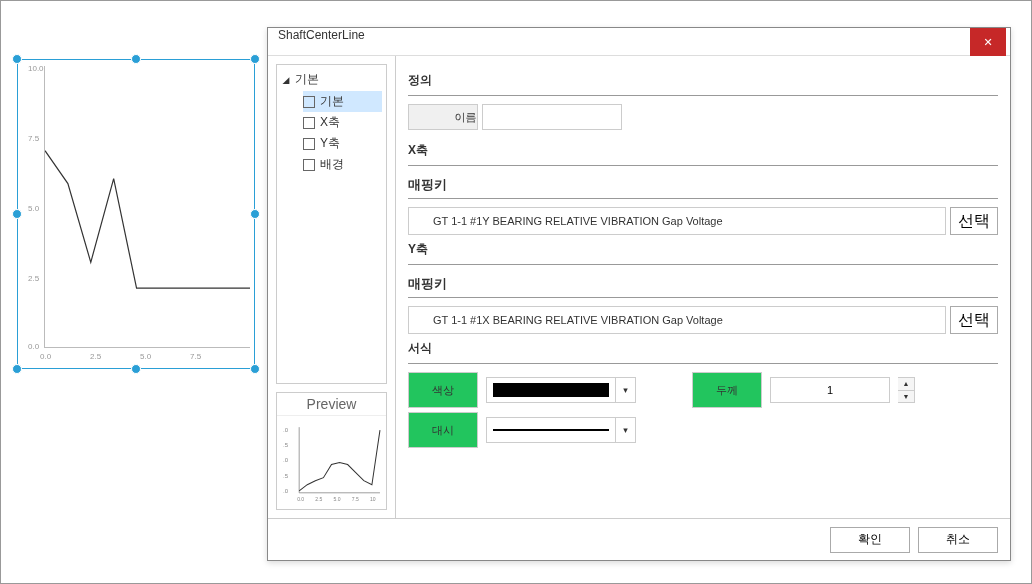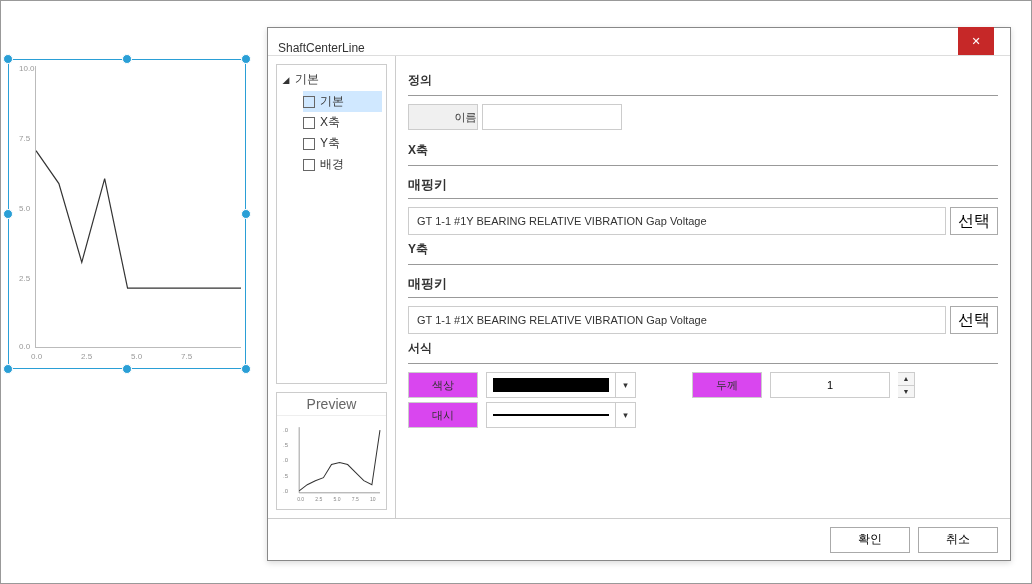--- a/index.html
+++ b/index.html
@@ -1,33 +1,33 @@
 <!DOCTYPE html>
 <html><head>
 <meta charset="utf-8">
 <style>
 * { box-sizing: border-box; margin: 0; padding: 0; }
 body { font-family: "Malgun Gothic", sans-serif; font-size: 12px; color: #333; background: #fff; }
 
 .outer-frame { width: 1032px; height: 584px; border: 1px solid #999; position: relative; background: #fff; }
 
 
-.bg-chart-container { position: absolute; left: 7px; top: 58px; width: 238px; height: 310px; }
+.bg-chart-container { position: absolute; left: 16px; top: 58px; width: 238px; height: 310px; }
 .bg-chart { position: absolute; left: 0; top: 0; width: 238px; height: 310px; border: 1.5px solid #2a9fd6; background: #fff; }
 .handle { position: absolute; width: 10px; height: 10px; background: #2a9fd6; border: 1px solid #fff; border-radius: 50%; z-index: 2; }
 .h-tl { left: -5px; top: -5px; } .h-tm { left: 114px; top: -5px; } .h-tr { right: -5px; top: -5px; }
 .h-ml { left: -5px; top: 150px; } .h-mr { right: -5px; top: 150px; }
 .h-bl { left: -5px; bottom: -5px; } .h-bm { left: 114px; bottom: -5px; } .h-br { right: -5px; bottom: -5px; }
 .bg-chart-inner { position: absolute; left: 26px; top: 6px; width: 206px; height: 282px; border-left: 1px solid #bbb; border-bottom: 1px solid #bbb; }
 .bg-chart-inner svg { width: 100%; height: 100%; }
 .bg-tick { position: absolute; font-size: 8px; color: #999; }
 
 
 .dialog { position: absolute; left: 266px; top: 26px; width: 744px; height: 534px; border: 1px solid #888; background: #fff; box-shadow: 0 2px 6px rgba(0,0,0,.15); display: flex; flex-direction: column; }
-.titlebar { height: 28px; display: flex; align-items: flex-end; justify-content: space-between; padding: 0 16px 0 10px; border-bottom: 1px solid #ddd; }
+.titlebar { height: 28px; display: flex; align-items: flex-start; justify-content: space-between; padding: 0 4px 0 10px; border-bottom: 1px solid #ddd; }
 .titlebar-text { font-size: 12px; }
 .close-btn { width: 36px; height: 28px; background: #c62828; color: #fff; display: flex; align-items: center; justify-content: center; cursor: pointer; font-size: 11px; }
 .dialog-body { flex: 1; display: flex; }
 
 
 .left-panel { width: 128px; border-right: 1px solid #ccc; display: flex; flex-direction: column; padding: 8px; }
 .tree-box { flex: 1; border: 1px solid #ccc; padding: 6px 4px; overflow: auto; }
 .tree-root { display: flex; align-items: center; gap: 4px; font-size: 12px; cursor: pointer; }
 .tree-arrow { font-size: 9px; color: #333; width: 10px; text-align: center; }
 .tree-children { margin-left: 22px; margin-top: 3px; }
@@ -43,24 +43,24 @@
 .right-panel { flex: 1; padding: 10px 12px; overflow-y: auto; }
 .section-title { font-size: 12px; font-weight: bold; margin: 6px 0 6px 0; }
 .section-divider { border-top: 1px solid #999; margin-bottom: 8px; }
 .form-row { display: flex; align-items: center; margin-bottom: 4px; }
 .form-label-box { width: 70px; height: 26px; background: #f0f0f0; border: 1px solid #ccc; display: flex; align-items: center; justify-content: center; font-size: 11px; margin-right: 4px; padding-left: 45px; }
 .form-input { height: 26px; border: 1px solid #ccc; padding: 0 6px; font-size: 11px; }
 .form-input.narrow { width: 140px; }
 .form-input.wide { flex: 1; }
 .sub-title { font-size: 13px; font-weight: bold; margin: 10px 0 4px 0; }
 .mapping-row { display: flex; gap: 4px; margin-bottom: 6px; }
-.mapping-input { flex: 1; height: 28px; border: 1px solid #ccc; padding: 0 8px; font-size: 11px; color: #333; }
+.mapping-input { flex: 1; height: 28px; border: 1px solid #ccc; padding: 0 24px; font-size: 11px; color: #333; }
 .select-btn { width: 48px; height: 28px; border: 1px solid #aaa; background: #fff; cursor: pointer; font-size: 16px; }
 .style-row { display: flex; align-items: center; gap: 8px; margin-bottom: 4px; }
-.style-label-box { width: 70px; height: 26px; background: #d946ef; border: 1px solid #ccc; display: flex; align-items: center; justify-content: center; font-size: 11px; }
+.style-label-box { width: 70px; height: 36px; background: #22c55e; border: 1px solid #ccc; display: flex; align-items: center; justify-content: center; font-size: 11px; }
 .color-dd { width: 150px; height: 26px; border: 1px solid #ccc; display: flex; align-items: center; cursor: pointer; }
 .color-swatch { flex: 1; height: 14px; margin: 0 6px; }
 .dd-arrow { width: 20px; height: 24px; display: flex; align-items: center; justify-content: center; border-left: 1px solid #ccc; font-size: 9px; }
 .dash-dd { width: 150px; height: 26px; border: 1px solid #ccc; display: flex; align-items: center; cursor: pointer; }
 .dash-sample { flex: 1; height: 2px; background: #000; margin: 0 6px; }
 .spinner-input { width: 120px; height: 26px; border: 1px solid #ccc; text-align: center; font-size: 11px; }
 .spinner-btns { display: flex; flex-direction: column; height: 26px; border: 1px solid #ccc; border-left: none; }
 .spinner-btns span { width: 16px; flex: 1; display: flex; align-items: center; justify-content: center; font-size: 7px; cursor: pointer; background: #f5f5f5; }
 .spinner-btns span:first-child { border-bottom: 1px solid #ccc; }
 

